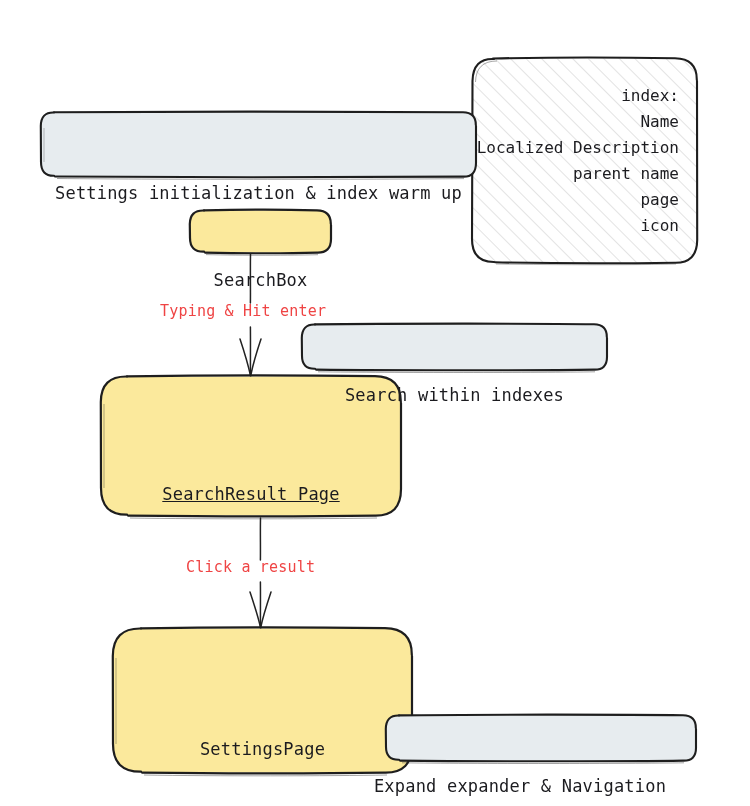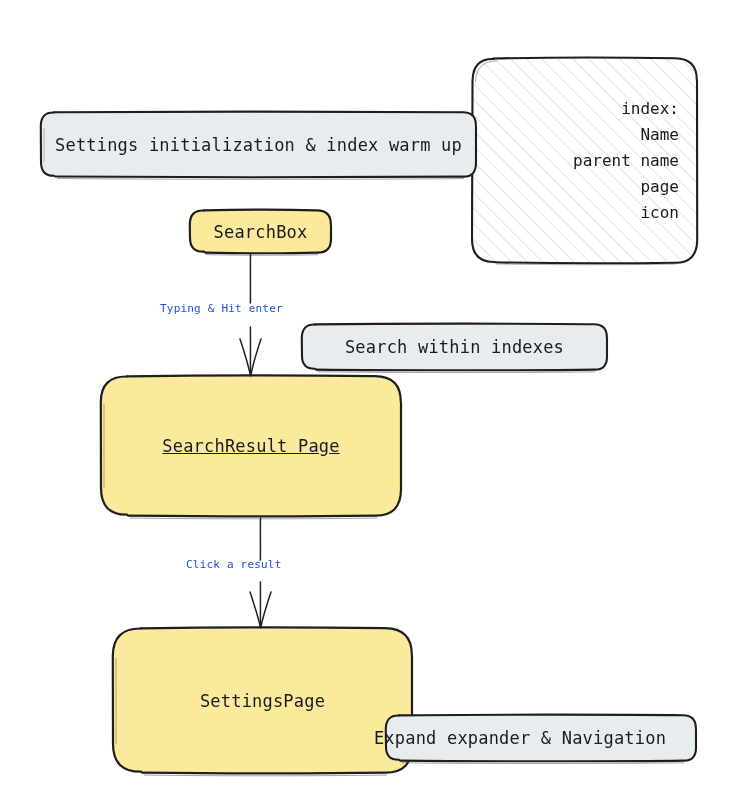--- a/index.html
+++ b/index.html
@@ -28,27 +28,28 @@
     position: absolute;
     display: flex;
     align-items: center;
     justify-content: center;
     text-align: center;
     color: #1b1b1f;
     font-family: "DejaVu Sans Mono", "Liberation Mono", monospace;
     letter-spacing: 0.2px;
     white-space: pre;
     pointer-events: none;
+    margin-top: 48px;
   }
 
   .edge-label {
     position: absolute;
-    color: #1d4ed8;
+    color: #ef4444;
     font-family: "DejaVu Sans Mono", "Liberation Mono", monospace;
-    font-size: 11px;
+    font-size: 15px;
     letter-spacing: 0.2px;
     white-space: pre;
     background: transparent;
   }
 
   
   .hit {
     position: absolute;
     background: transparent;
   }
@@ -153,20 +154,21 @@
   </g>
 </svg>
 
 <div class="hit" style="left:41px; top:112px; width:435px; height:65px;"></div>
 <div class="node-label" style="left:41px; top:112px; width:435px; height:65px; font-size:17px;">Settings initialization &amp; index warm up</div>
 
 <div class="hit" style="left:472px; top:58px; width:225px; height:205px;"></div>
 <div class="index-lines" style="left:472px; top:58px; width:207px; height:205px;">
   <div>index:</div>
   <div>Name</div>
+  <div>Localized Description</div>
   <div>parent name</div>
   <div>page</div>
   <div>icon</div>
 </div>
 
 <div class="hit" style="left:190px; top:210px; width:141px; height:43px;"></div>
 <div class="node-label" style="left:190px; top:210px; width:141px; height:43px; font-size:17px;">SearchBox</div>
 
 <div class="edge-label" style="left:160px; top:302px;">Typing &amp; Hit enter</div>
 

